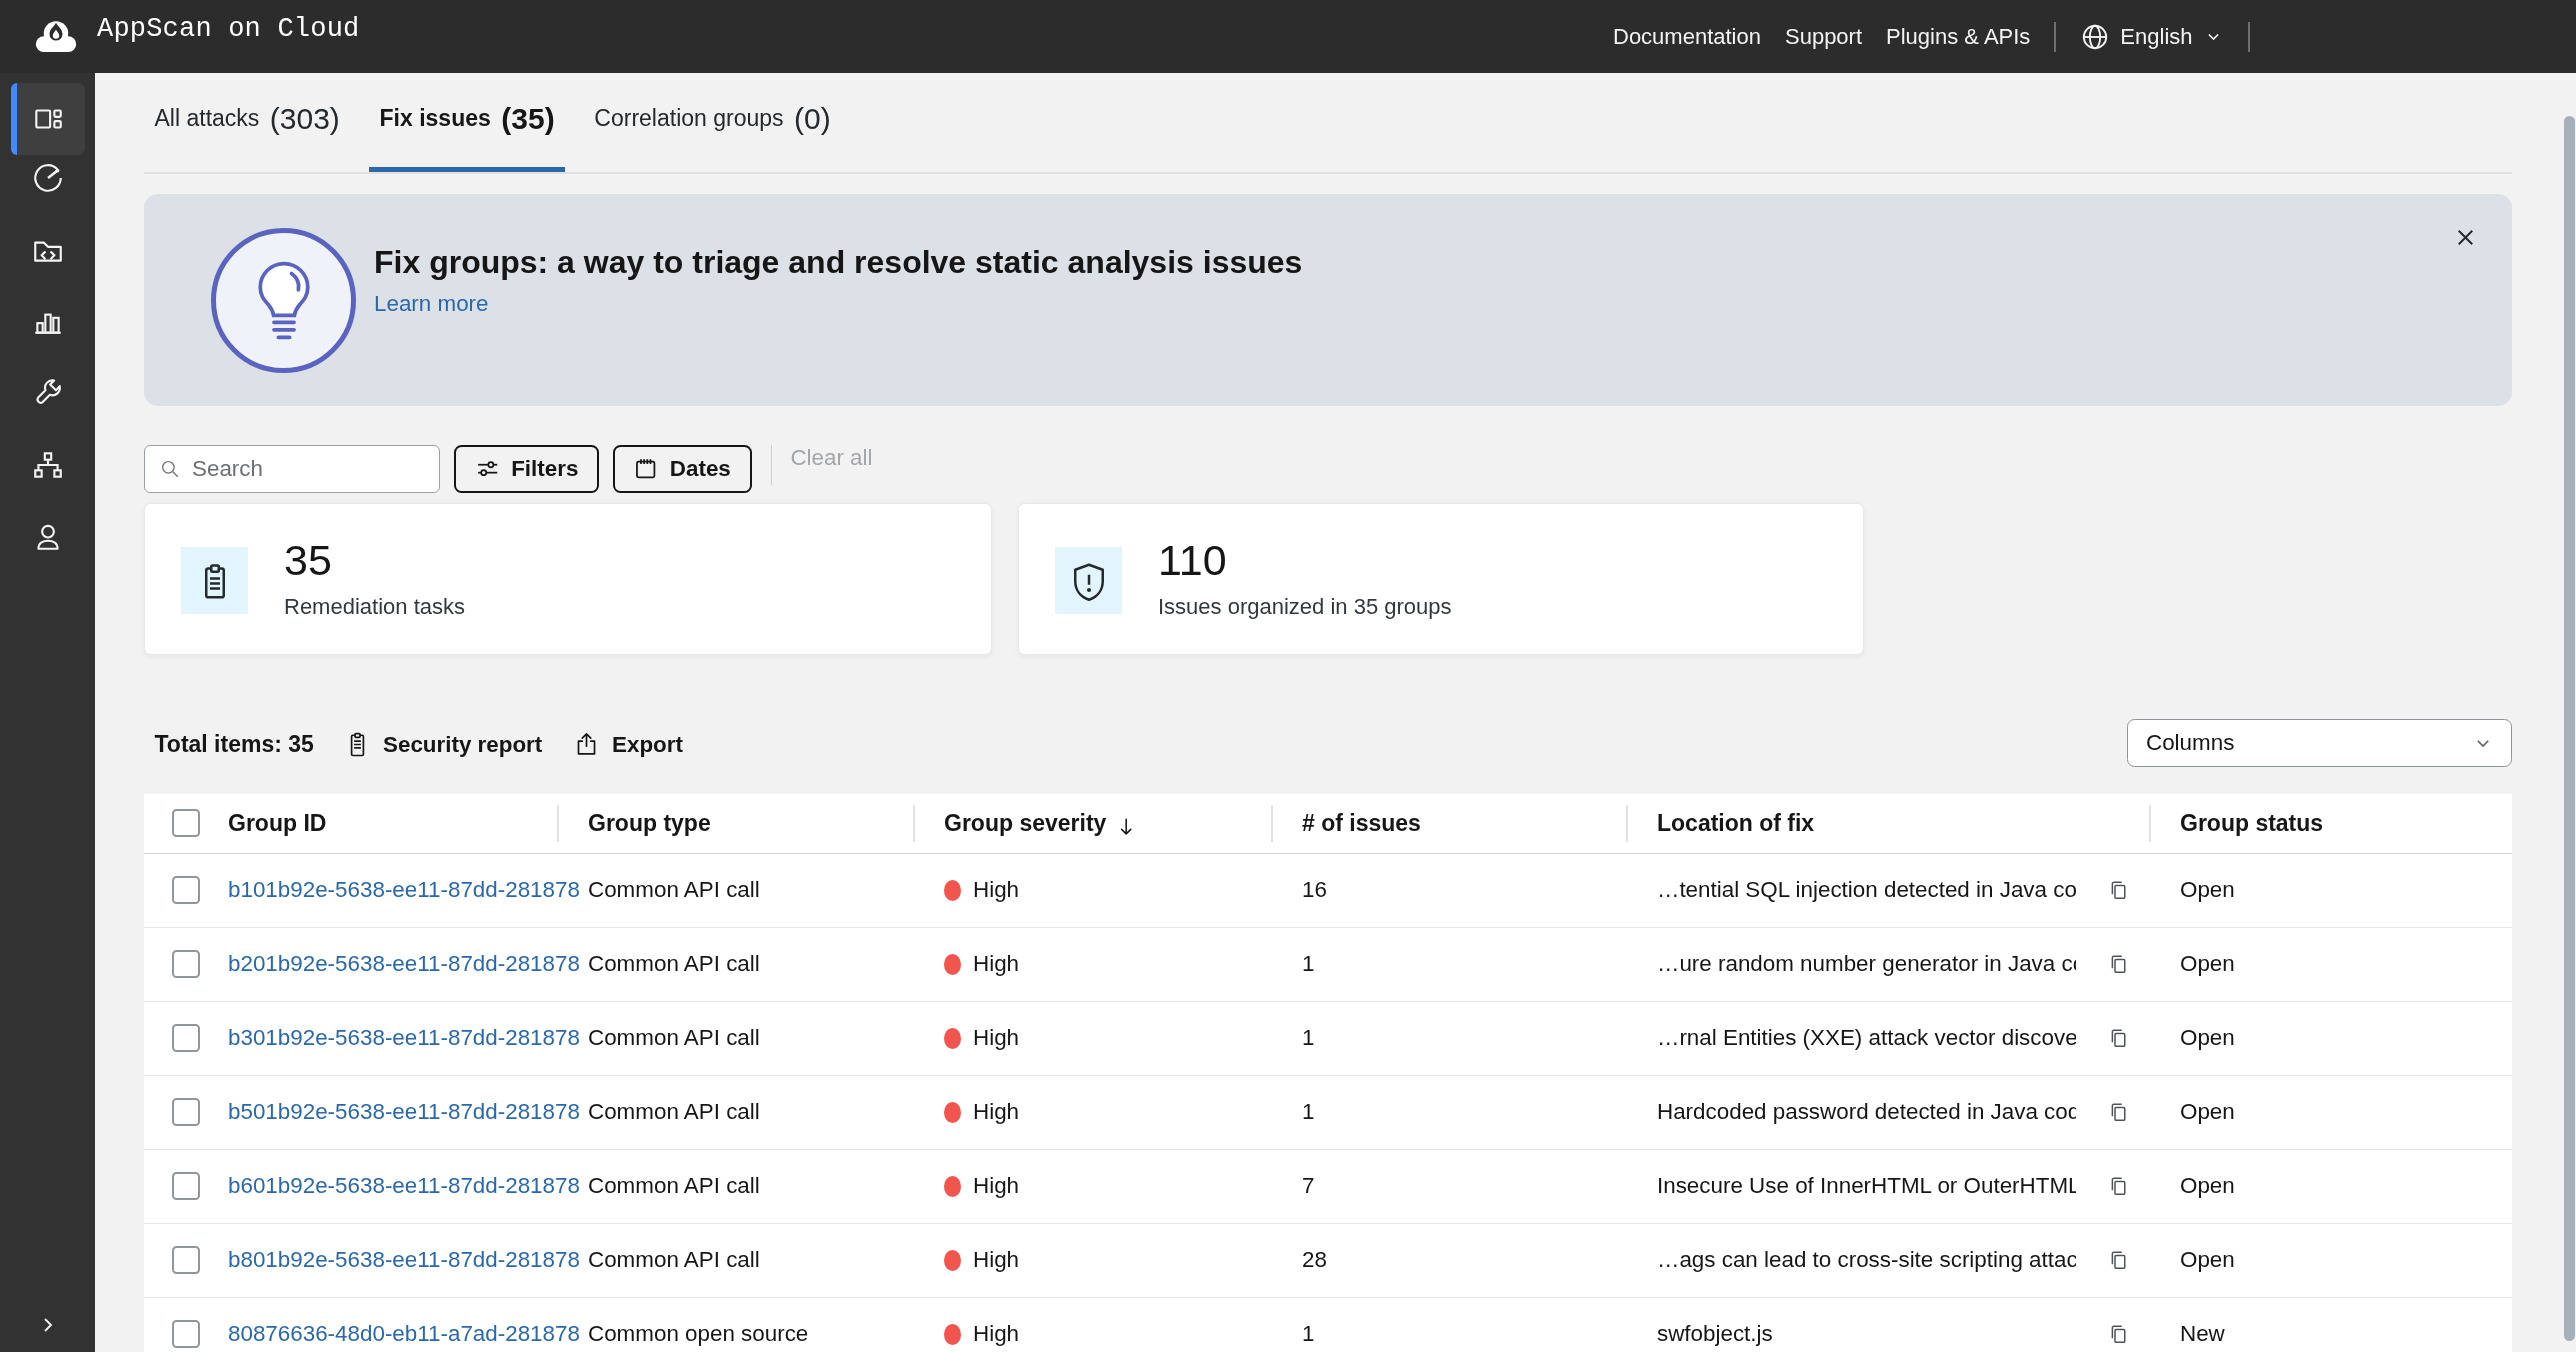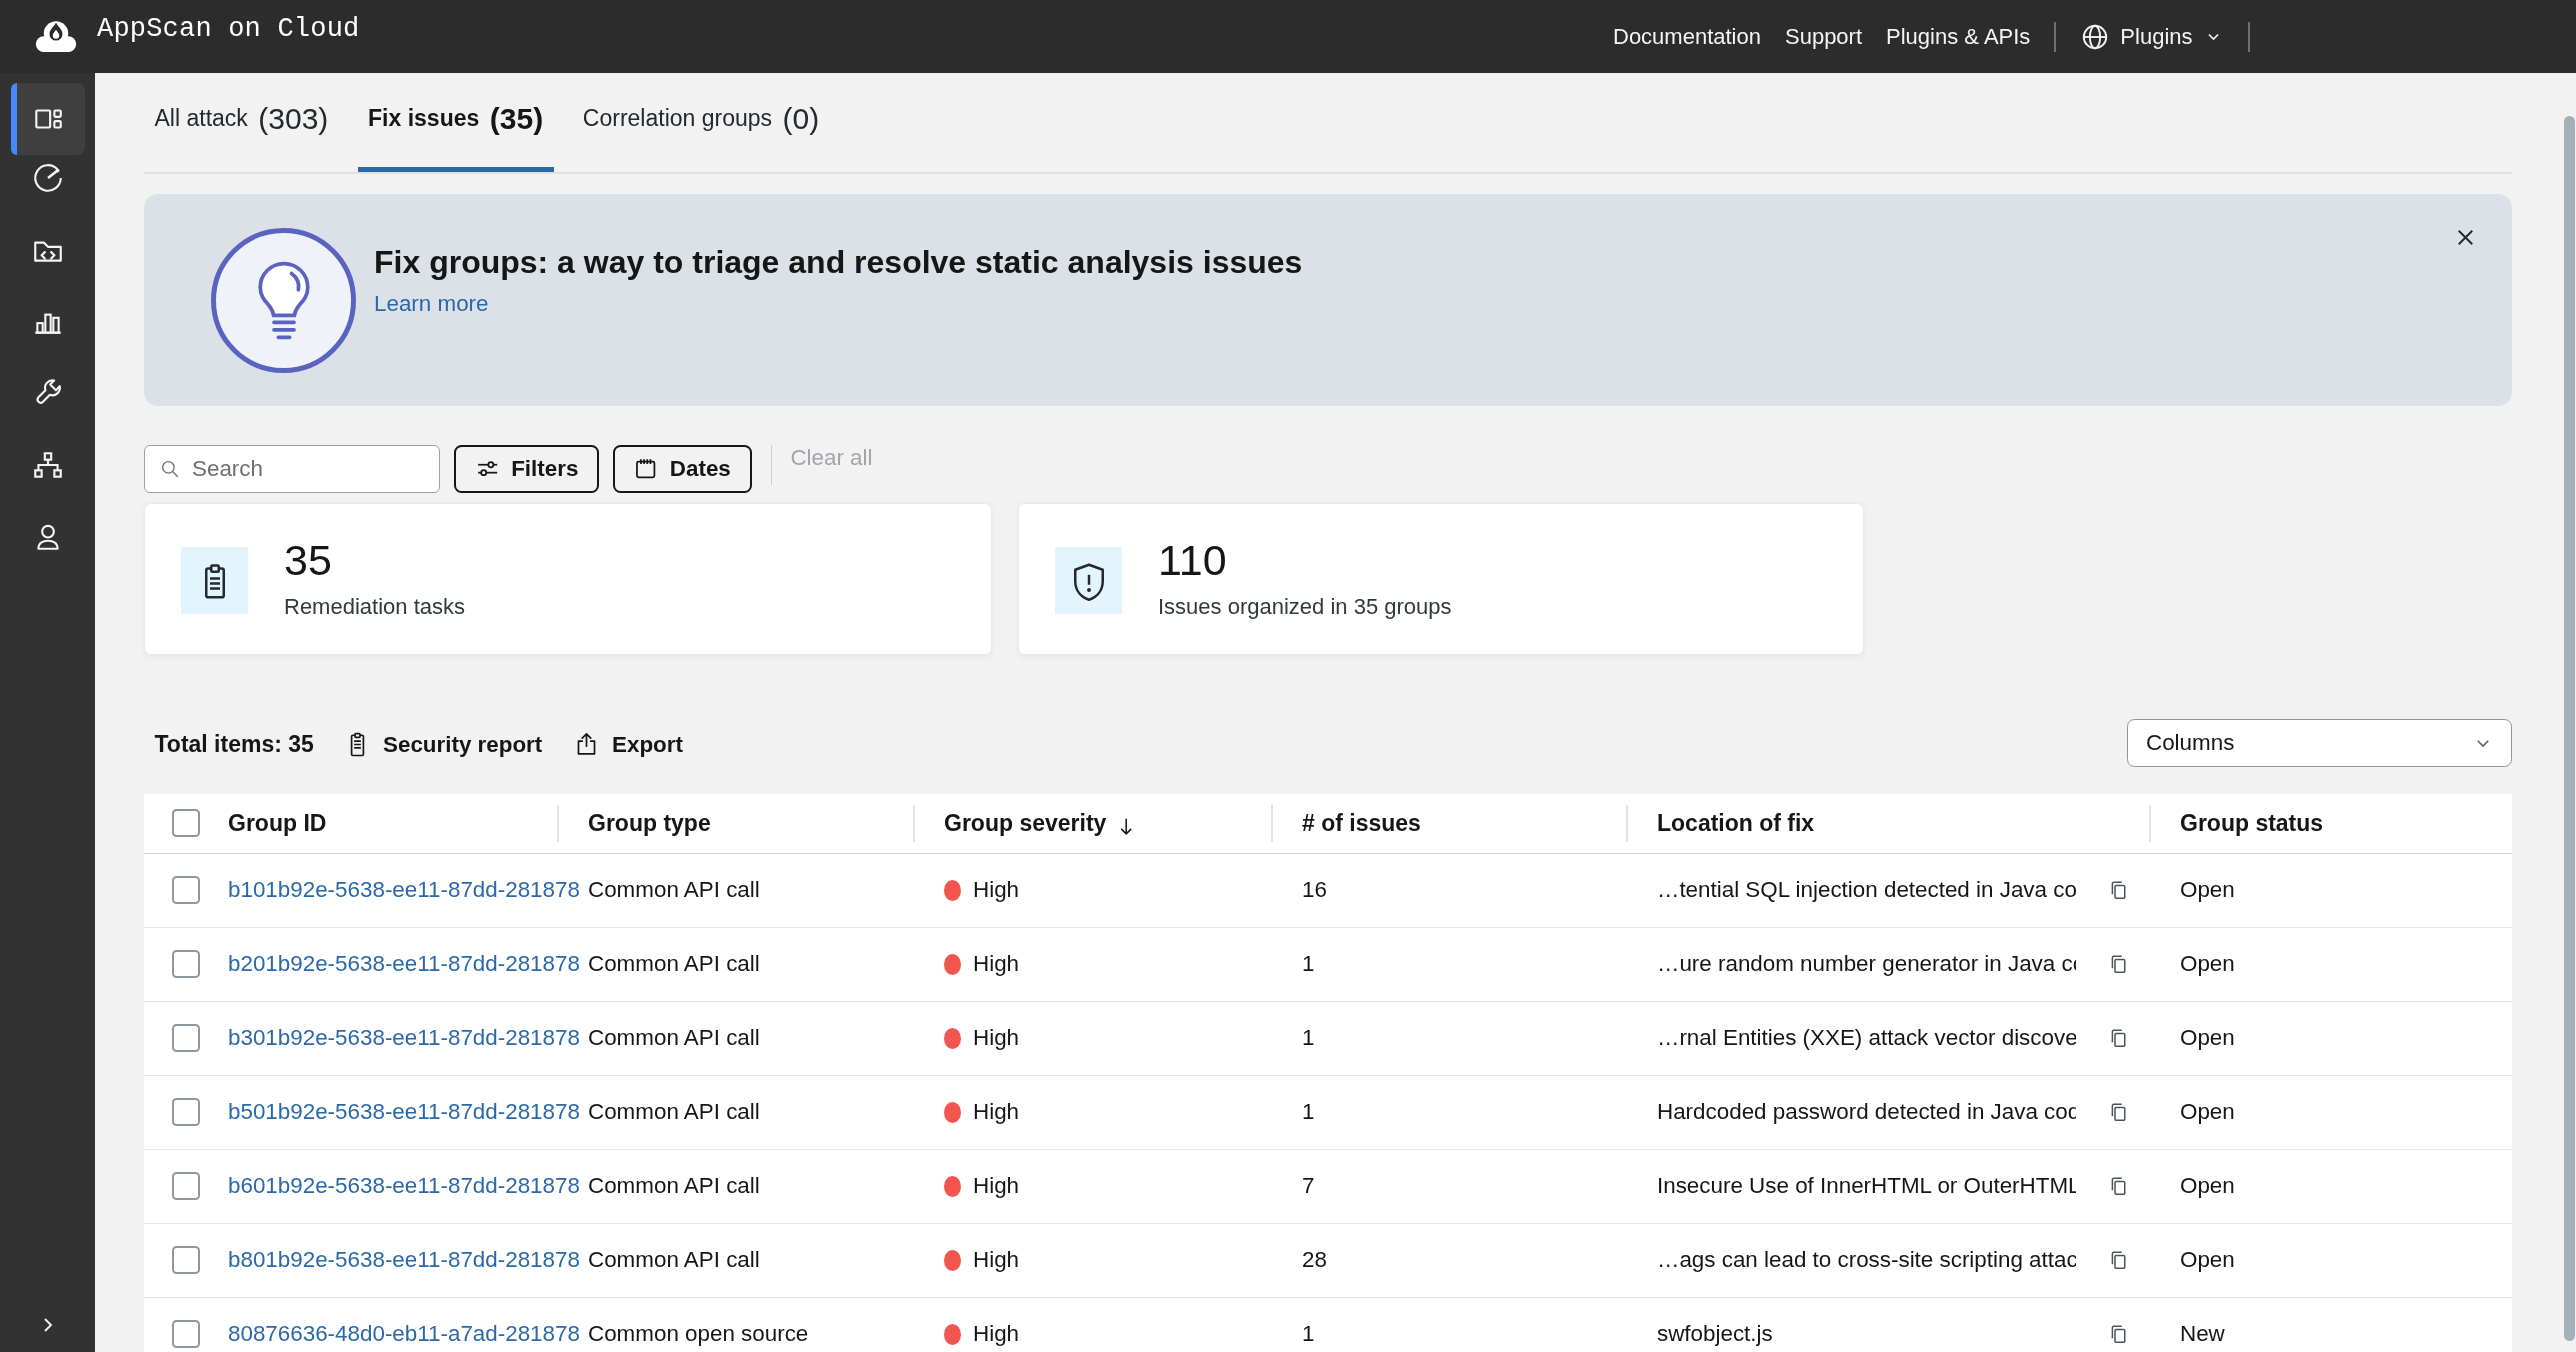--- a/index.html
+++ b/index.html
@@ -124,21 +124,21 @@
     <a>Documentation</a>
     <a>Support</a>
     <a>Plugins &amp; APIs</a>
     <span class="tn-div"></span>
     <button class="lang">
       <svg width="30" height="30" viewBox="0 0 32 32" fill="none" stroke="currentColor" stroke-width="2">
         <circle cx="16" cy="16" r="12"></circle>
           <ellipse cx="16" cy="16" rx="5.5" ry="12"></ellipse>
           <line x1="4" y1="16" x2="28" y2="16"></line>
       </svg>
-      <span>Plugins</span>
+      <span>English</span>
       <svg width="21" height="21" viewBox="0 0 32 32" fill="none" stroke="currentColor" stroke-width="2.5">
           <path d="M9 13l7 7 7-7"></path>
         </svg>
     </button>
     <span class="tn-div"></span>
   </nav>
 </header>
 
 <aside class="sidebar">
   <button class="side-item active" style="top:9.7px">
@@ -192,21 +192,21 @@
     <svg width="24" height="24" viewBox="0 0 32 32" fill="none" stroke="currentColor" stroke-width="2.5">
         <path d="M12 8l8 8-8 8"></path>
       </svg>
   </button>
 </aside>
 
 <main class="content">
 
   <div class="tabs">
     <button class="tab">
-      <span>All attack</span>
+      <span>All attacks</span>
       <span class="cnt">(303)</span>
     </button>
     <button class="tab active">
       <span>Fix issues</span>
       <span class="cnt">(35)</span>
     </button>
     <button class="tab">
       <span>Correlation groups</span>
       <span class="cnt">(0)</span>
     </button>

